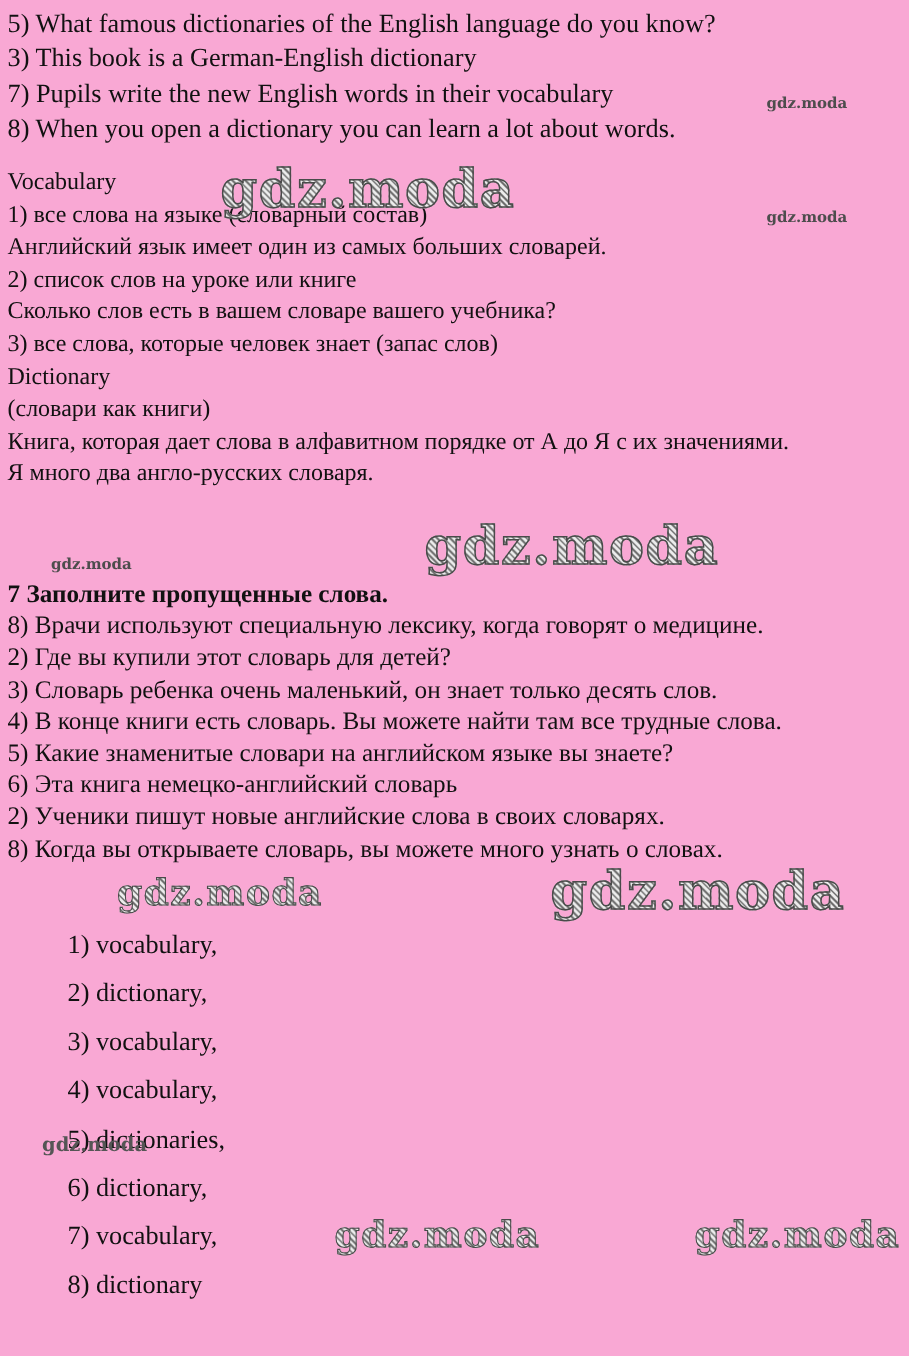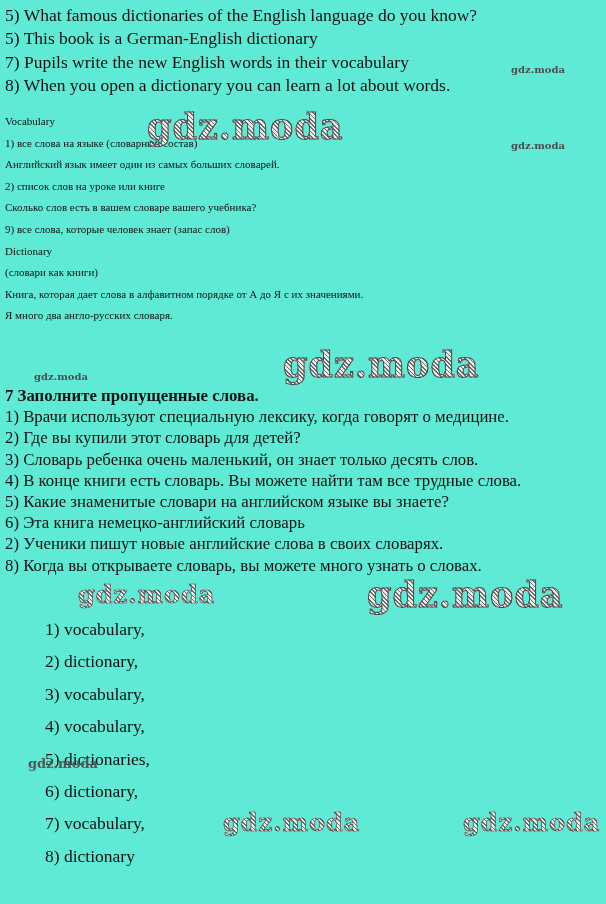--- a/index.html
+++ b/index.html
@@ -1,32 +1,32 @@
 <!DOCTYPE html>
 <html><head>
 <meta charset="utf-8">
 <style>
   html, body { margin: 0; padding: 0; background: #ffffff; }
   .page {
     position: relative;
     width: 606px;
     height: 904px;
-    background: #5eead4;
+    background: #f9a8d4;
     overflow: hidden;
     font-family: "Liberation Serif", "DejaVu Serif", serif;
     color: #111111;
   }
   .section { position: absolute; left: 5px; right: 0; }
   .line { white-space: nowrap; }
 
   .s-top    { top: 4px; }
   .s-top .line    { font-size: 17.5px; line-height: 23.4px; }
 
   .s-vocab  { top: 111px; }
-  .s-vocab .line  { font-size: 11px; line-height: 21.6px; }
+  .s-vocab .line  { font-size: 16px; line-height: 21.6px; }
 
   .s-ex7    { top: 385px; }
   .s-ex7 .line    { font-size: 16.8px; line-height: 21.2px; }
   .s-ex7 .heading { font-weight: bold; }
 
   .s-answers { top: 613px; }
   .s-answers .line { font-size: 17.5px; line-height: 32.4px; margin-left: 40px; }
 
   
   .wm {
@@ -50,41 +50,41 @@
   .wm-small { font-size: 10px; color: #4d4d4d; }
   .wm-small2 { font-size: 13px; color: #555555; }
 </style>
 </head>
 <body>
 
 <div class="page">
 
   <div class="section s-top">
     <div class="line">5) What famous dictionaries of the English language do you know?</div>
-    <div class="line">5) This book is a German-English dictionary</div>
+    <div class="line">3) This book is a German-English dictionary</div>
     <div class="line">7) Pupils write the new English words in their vocabulary</div>
     <div class="line">8) When you open a dictionary you can learn a lot about words.</div>
   </div>
 
   <div class="section s-vocab">
     <div class="line">Vocabulary</div>
     <div class="line">1) все слова на языке (словарный состав)</div>
     <div class="line">Английский язык имеет один из самых больших словарей.</div>
     <div class="line">2) список слов на уроке или книге</div>
     <div class="line">Сколько слов есть в вашем словаре вашего учебника?</div>
-    <div class="line">9) все слова, которые человек знает (запас слов)</div>
+    <div class="line">3) все слова, которые человек знает (запас слов)</div>
     <div class="line">Dictionary</div>
     <div class="line">(словари как книги)</div>
     <div class="line">Книга, которая дает слова в алфавитном порядке от А до Я с их значениями.</div>
     <div class="line">Я много два англо-русских словаря.</div>
   </div>
 
   <div class="section s-ex7">
     <div class="line heading">7 Заполните пропущенные слова.</div>
-    <div class="line">1) Врачи используют специальную лексику, когда говорят о медицине.</div>
+    <div class="line">8) Врачи используют специальную лексику, когда говорят о медицине.</div>
     <div class="line">2) Где вы купили этот словарь для детей?</div>
     <div class="line">3) Словарь ребенка очень маленький, он знает только десять слов.</div>
     <div class="line">4) В конце книги есть словарь. Вы можете найти там все трудные слова.</div>
     <div class="line">5) Какие знаменитые словари на английском языке вы знаете?</div>
     <div class="line">6) Эта книга немецко-английский словарь</div>
     <div class="line">2) Ученики пишут новые английские слова в своих словарях.</div>
     <div class="line">8) Когда вы открываете словарь, вы можете много узнать о словах.</div>
   </div>
 
   <div class="section s-answers">

